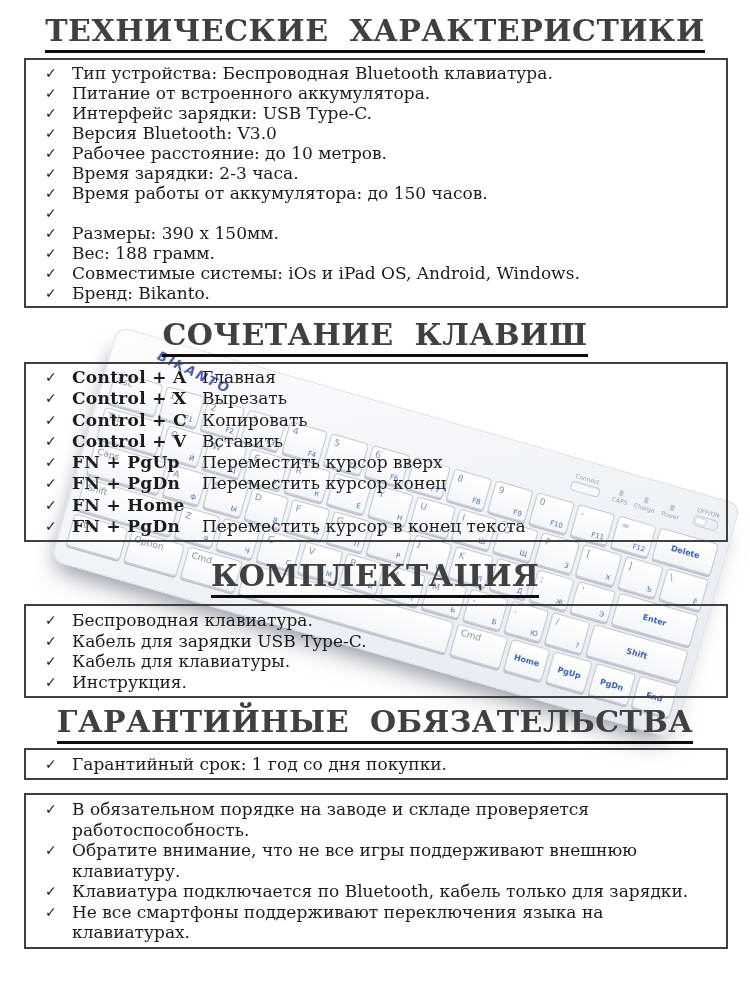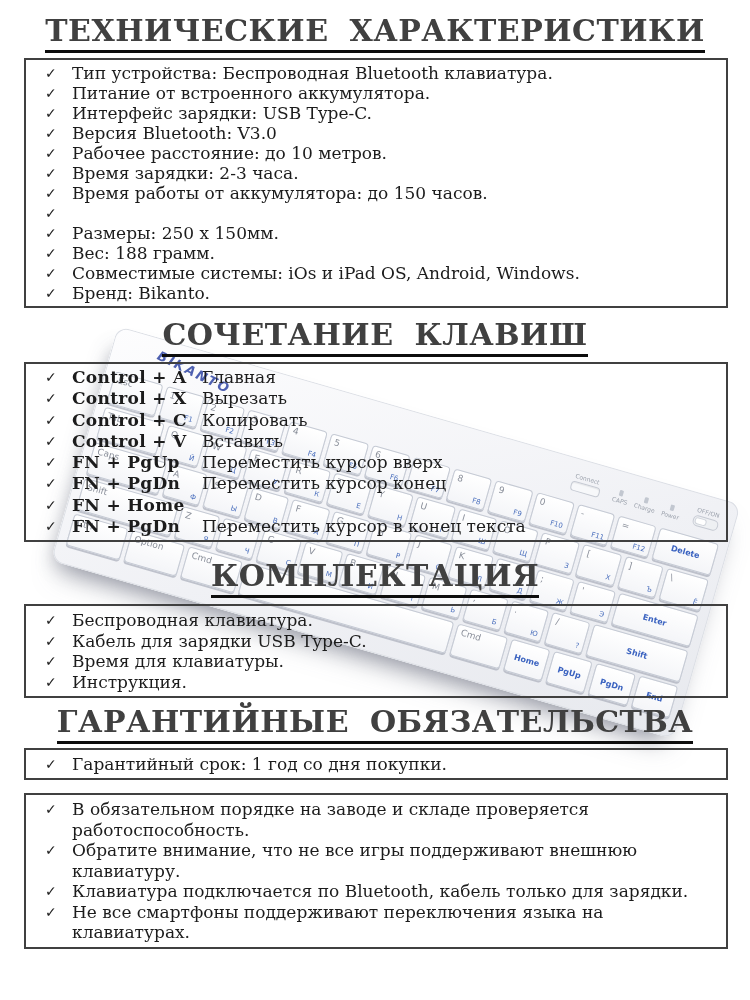--- a/index.html
+++ b/index.html
@@ -389,21 +389,21 @@
         </div>
         <div class="li">
           <span class="check">✓</span>
           <span class="li-text">Время работы от аккумулятора: до 150 часов.</span>
         </div>
         <div class="li">
           <span class="check">✓</span>
         </div>
         <div class="li">
           <span class="check">✓</span>
-          <span class="li-text">Размеры: 250 x 150мм.</span>
+          <span class="li-text">Размеры: 390 x 150мм.</span>
         </div>
         <div class="li">
           <span class="check">✓</span>
           <span class="li-text">Вес: 188 грамм.</span>
         </div>
         <div class="li">
           <span class="check">✓</span>
           <span class="li-text">Совместимые системы: iOs и iPad OS, Android, Windows.</span>
         </div>
         <div class="li">
@@ -464,21 +464,21 @@
         <div class="li">
           <span class="check">✓</span>
           <span class="li-text">Беспроводная клавиатура.</span>
         </div>
         <div class="li">
           <span class="check">✓</span>
           <span class="li-text">Кабель для зарядки USB Type-C.</span>
         </div>
         <div class="li">
           <span class="check">✓</span>
-          <span class="li-text">Время для клавиатуры.</span>
+          <span class="li-text">Кабель для клавиатуры.</span>
         </div>
         <div class="li">
           <span class="check">✓</span>
           <span class="li-text">Инструкция.</span>
         </div>
       </div>
   </div>
 
   <h1 class="title t4"><span>ГАРАНТИЙНЫЕ ОБЯЗАТЕЛЬСТВА</span></h1>
   <div class="box box4">

